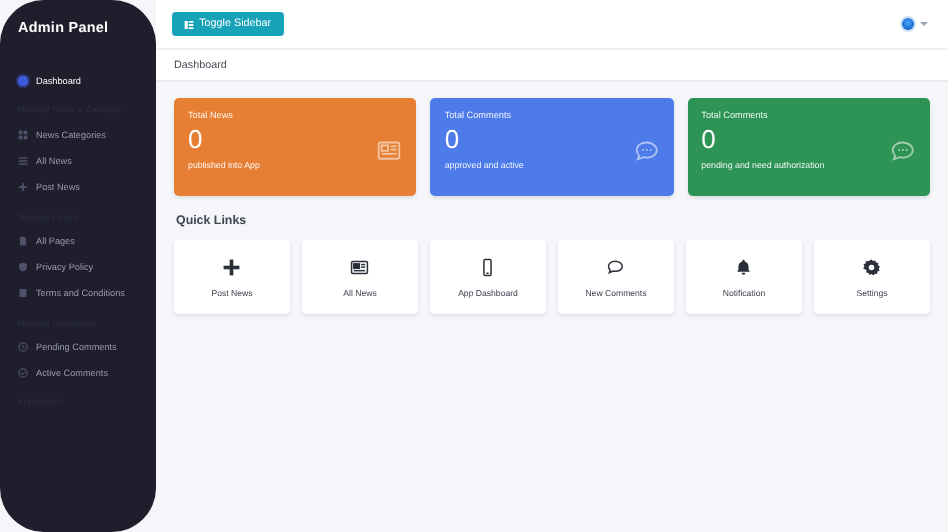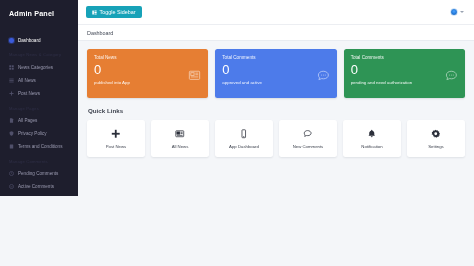--- a/index.html
+++ b/index.html
@@ -6,25 +6,26 @@
   html, body {
     width: 474px; height: 266px;
     overflow: hidden;
     font-family: "Liberation Sans", sans-serif;
     background: #f4f6f9;
   }
   .app { display: flex; width: 474px; height: 266px; }
 
   
   .sidebar {
-    width: 78px; height: 196px;
+    width: 78px; height: 266px;
     background: #1e1e2d;
     flex: 0 0 78px;
     overflow: hidden;
     position: relative;
+    border-radius: 22px;
   }
   .brand {
     height: 26px;
     display: flex; align-items: center;
     padding-left: 9px;
     color: #ffffff;
     font-size: 7.2px;
     font-weight: bold;
     letter-spacing: .15px;
   }

